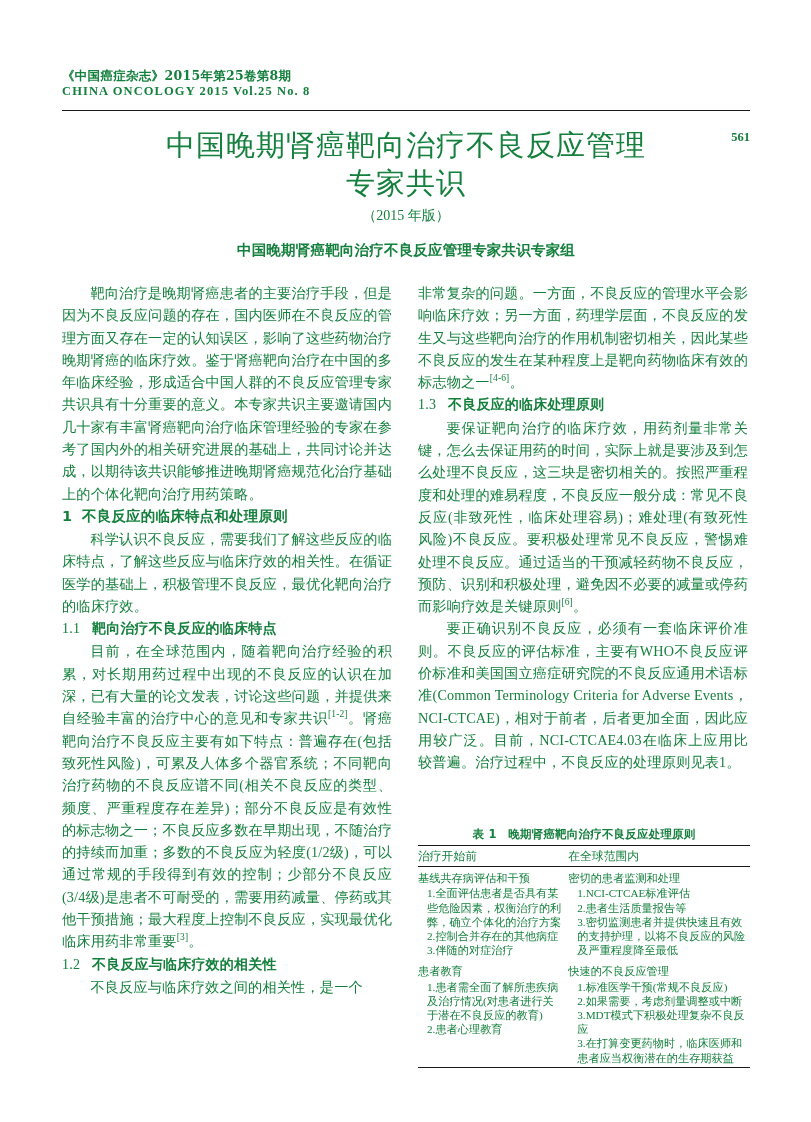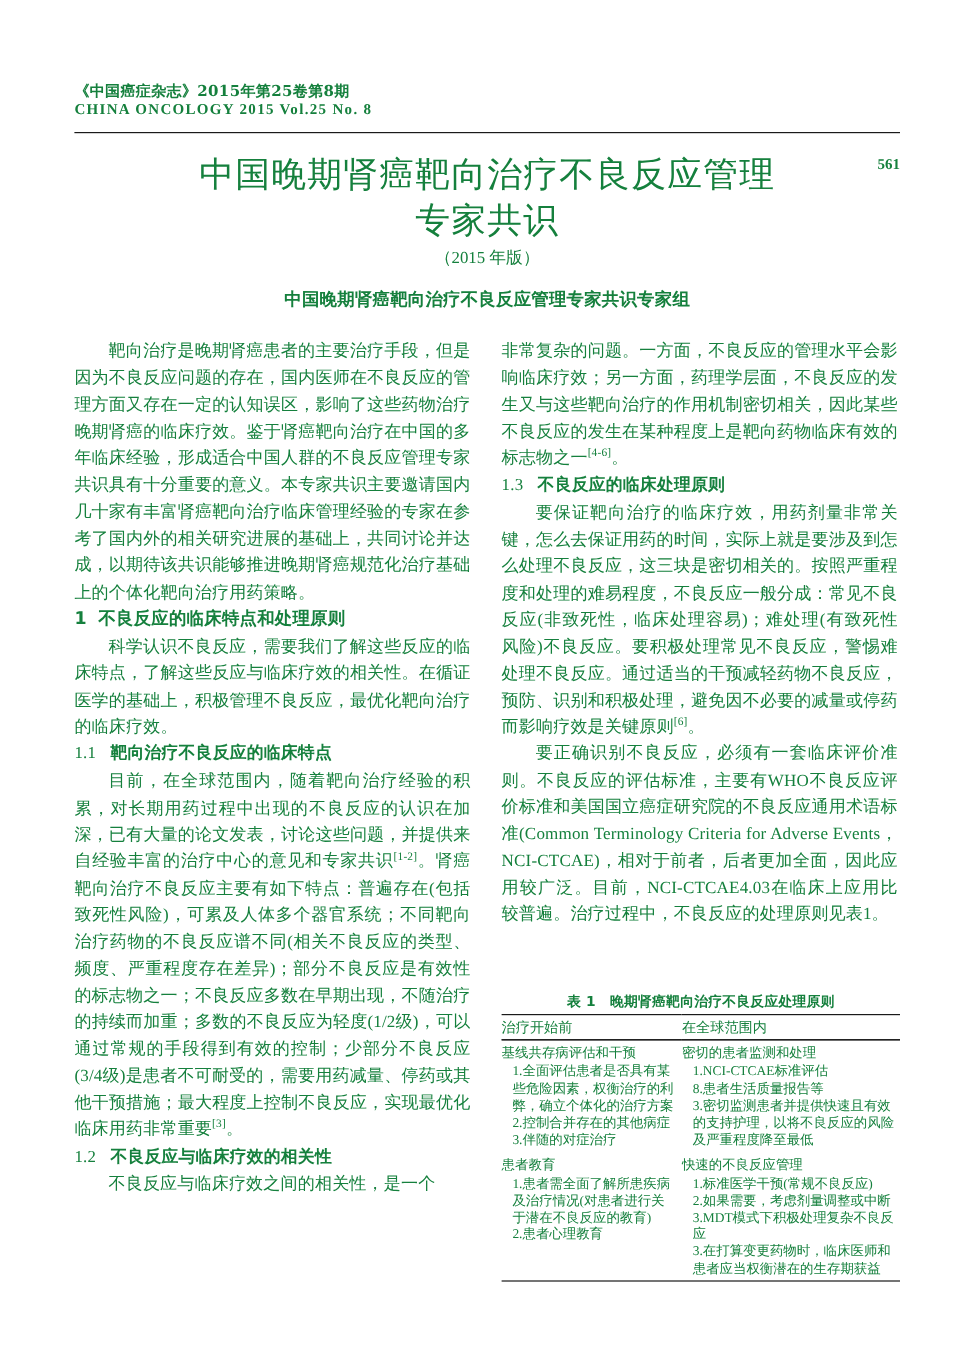--- a/index.html
+++ b/index.html
@@ -282,21 +282,21 @@
             <span class="sub-head spaced">患者教育</span>
             <ul class="tbl-list indented">
               <li>1.患者需全面了解所患疾病及治疗情况(对患者进行关于潜在不良反应的教育)</li>
               <li>2.患者心理教育</li>
             </ul>
           </td>
           <td class="cell-col2">
             <span class="sub-head">密切的患者监测和处理</span>
             <ul class="tbl-list indented">
               <li>1.NCI-CTCAE标准评估</li>
-              <li>8.患者生活质量报告等</li>
+              <li>2.患者生活质量报告等</li>
               <li>3.密切监测患者并提供快速且有效的支持护理，以将不良反应的风险及严重程度降至最低</li>
             </ul>
             <span class="sub-head spaced">快速的不良反应管理</span>
             <ul class="tbl-list indented">
               <li>1.标准医学干预(常规不良反应)</li>
               <li>2.如果需要，考虑剂量调整或中断</li>
               <li>3.MDT模式下积极处理复杂不良反应</li>
               <li>3.在打算变更药物时，临床医师和患者应当权衡潜在的生存期获益</li>
             </ul>
           </td>

